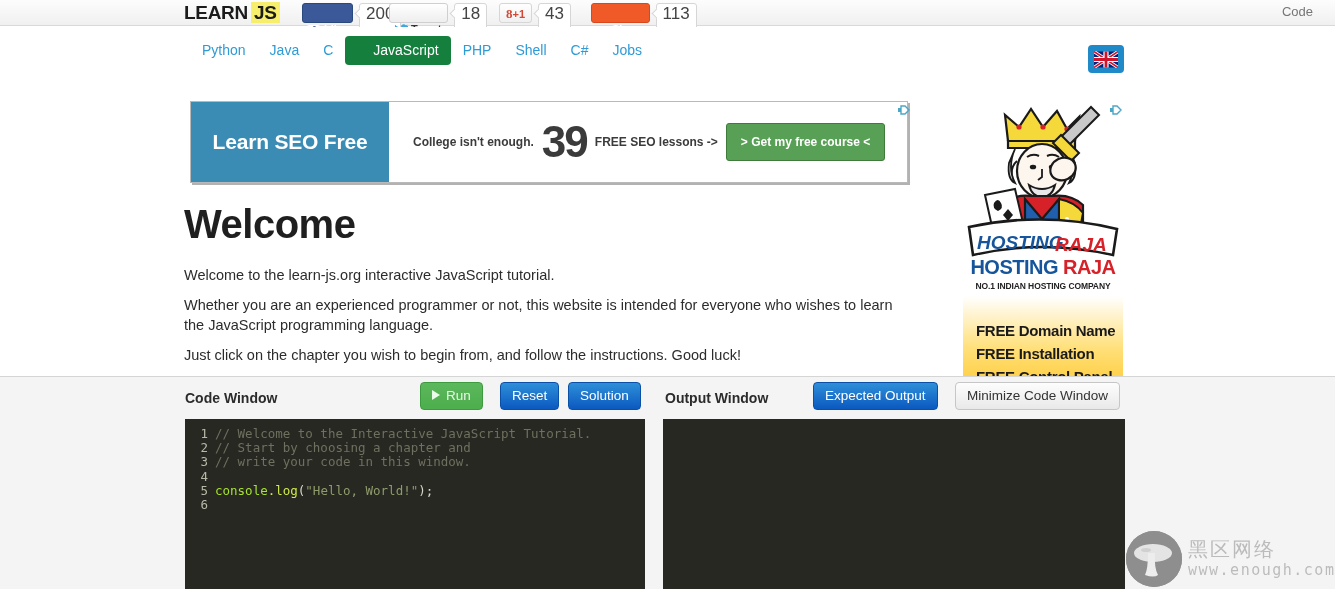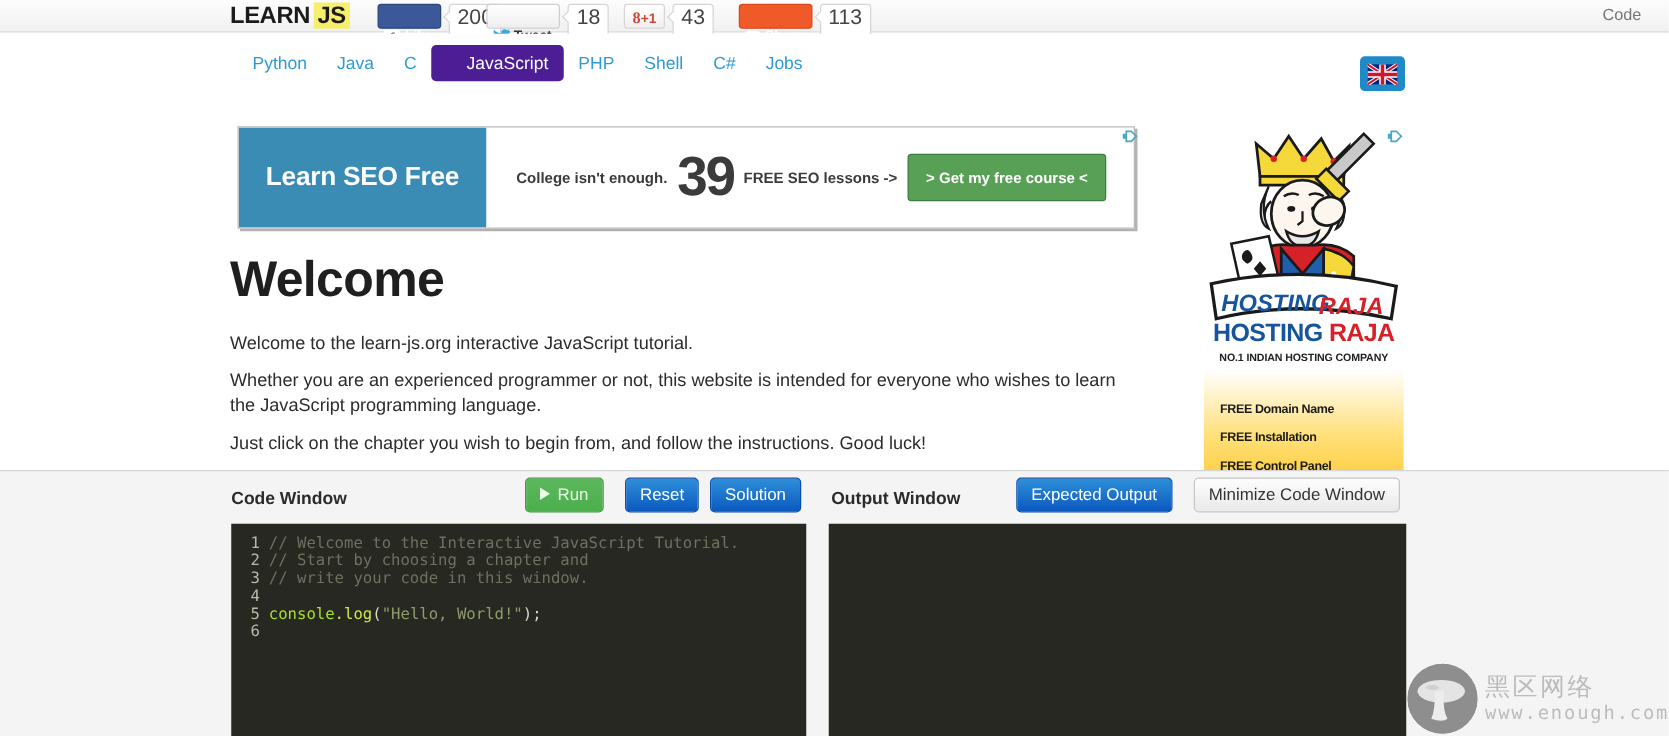--- a/index.html
+++ b/index.html
@@ -76,21 +76,21 @@
   .nav {
     position: absolute; left: 0; top: 27px; width: 1335px; height: 46px;
     background: #ffffff;
   }
   .nav-inner { position: absolute; left: 190px; top: 9px; }
   .nav-item {
     display: inline-block; font-size: 14px; color: #2e9bd6;
     padding: 7px 12px; border-radius: 4px; text-decoration: none;
     line-height: 15px;
   }
-  .nav-item.active { background: #4c1d95; color: #ffffff; padding-left: 28px; }
+  .nav-item.active { background: #15803d; color: #ffffff; padding-left: 28px; }
   .flag-btn {
     position: absolute; right: 211px; top: 45px;
     width: 36px; height: 28px; border-radius: 4px;
     background: #2089c7; border: none; padding: 4px 6px;
     display: flex; align-items: center; justify-content: center;
   }
 
   
   .content { position: absolute; left: 0; top: 73px; width: 1314px; height: 303px; background: #fff; }
 
@@ -146,21 +146,21 @@
     position: absolute; left: 0; top: 155px; width: 160px; text-align: center;
     font-size: 20px; font-weight: bold; letter-spacing: -0.5px;
   }
   .hr-word .b { color: #16559b; }
   .hr-word .r { color: #d62128; }
   .hr-sub {
     position: absolute; left: 0; top: 180px; width: 160px; text-align: center;
     font-size: 8.5px; font-weight: bold; color: #222; letter-spacing: -0.1px;
   }
   .hr-feat {
-    position: absolute; left: 13px; font-size: 10px; font-weight: bold;
+    position: absolute; left: 13px; font-size: 15px; font-weight: bold;
     color: #1a1a1a; letter-spacing: -0.3px; white-space: nowrap;
   }
   .f1 { top: 221px; }
   .f2 { top: 244px; }
   .f3 { top: 267px; }
 
   
   .bottom {
     position: absolute; left: 0; top: 376px; width: 1335px; height: 213px;
     background: #f4f4f4; border-top: 1px solid #d5d5d5;

